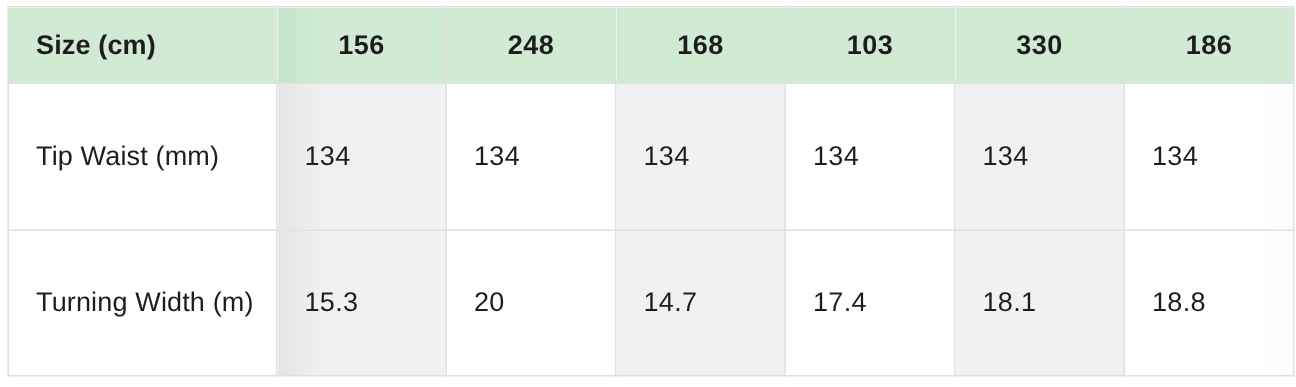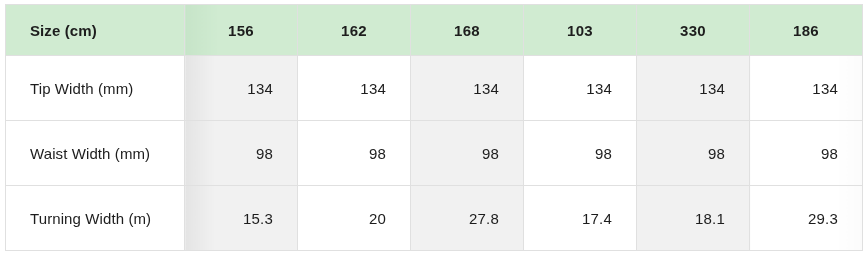--- a/index.html
+++ b/index.html
@@ -25,22 +25,22 @@
     width: 852px;
     height: 247px;
   }
 
   table.spec-table col.label-col { width: 179px; }
   table.spec-table col.data-col  { width: 113px; }
 
   table.spec-table th,
   table.spec-table td {
     border: 1px solid #e0e0e0;
-    padding: 0 24px;
-    font-size: 15px;
+    padding: 0 18px;
+    font-size: 18px;
     color: #1d1d1d;
     vertical-align: middle;
     white-space: nowrap;
     overflow: hidden;
   }
 
   
   thead tr { height: 51px; }
 
   thead th {
@@ -68,21 +68,21 @@
   tbody tr { height: 49px; }
 
   tbody td.row-label {
     background: #ffffff;
     text-align: left;
     font-weight: normal;
     letter-spacing: .1px;
   }
 
   tbody td.data-cell {
-    text-align: right;
+    text-align: left;
     font-weight: normal;
     letter-spacing: .2px;
   }
 
   tbody td.data-cell.odd  { background: #f1f1f1; }
   tbody td.data-cell.even { background: #ffffff; }
 
   
   tbody td.data-cell.first {
     background: linear-gradient(to right, #e4e4e4 0px, #f1f1f1 30px, #f1f1f1 100%);
@@ -105,56 +105,47 @@
         <col class="data-col">
       <col class="data-col">
         <col class="data-col">
         <col class="data-col">
     </colgroup>
 
     <thead>
       <tr>
         <th class="label-head">Size (cm)</th>
         <th class="data-head shaded">156</th>
-        <th class="data-head">162</th>
+        <th class="data-head">248</th>
         <th class="data-head">168</th>
         <th class="data-head">103</th>
         <th class="data-head">330</th>
         <th class="data-head">186</th>
       </tr>
     </thead>
 
     <tbody>
 
       <tr>
-        <td class="row-label">Tip Width (mm)</td>
+        <td class="row-label">Tip Waist (mm)</td>
         <td class="data-cell odd first">134</td>
         <td class="data-cell even">134</td>
         <td class="data-cell odd">134</td>
         <td class="data-cell even">134</td>
         <td class="data-cell odd">134</td>
         <td class="data-cell even last">134</td>
       </tr>
 
-      <tr>
-        <td class="row-label">Waist Width (mm)</td>
-        <td class="data-cell odd first">98</td>
-        <td class="data-cell even">98</td>
-        <td class="data-cell odd">98</td>
-        <td class="data-cell even">98</td>
-        <td class="data-cell odd">98</td>
-        <td class="data-cell even last">98</td>
-      </tr>
 
 
       <tr>
         <td class="row-label">Turning Width (m)</td>
         <td class="data-cell odd first">15.3</td>
         <td class="data-cell even">20</td>
-        <td class="data-cell odd">27.8</td>
+        <td class="data-cell odd">14.7</td>
         <td class="data-cell even">17.4</td>
         <td class="data-cell odd">18.1</td>
-        <td class="data-cell even last">29.3</td>
+        <td class="data-cell even last">18.8</td>
       </tr>
 
     </tbody>
   </table>
 </div>
 
 </body></html>

